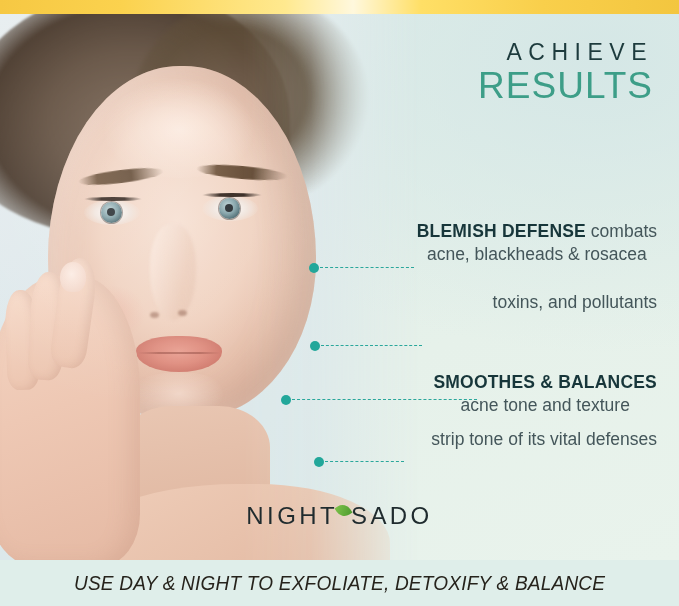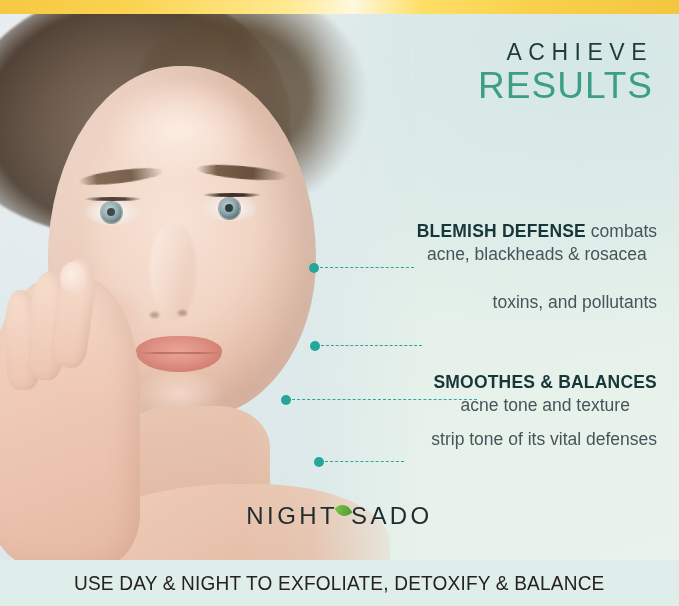--- a/index.html
+++ b/index.html
@@ -209,21 +209,21 @@
   .logo .leaf i{
     position:absolute;inset:0;display:block;
     background:linear-gradient(140deg,#7dc24a,#4e9c2f);
     border-radius:0 72% 0 72%;
   }
 
   
   .bottombar{
     position:absolute;left:0;bottom:0;width:679px;height:46px;
     background:linear-gradient(90deg,#fcd23f 0%,#fdd84f 16%,#ffe681 34%,#fffdf2 50%,#ffe madness 50%,#ffe681 66%,#fcd64c 84%,#f8cc3c 100%);
-    display:flex;align-items:center;justify-content:center;
+    display:flex;align-items:center;justify-content:center;font-style:italic;
   }
   .bottombar span{
     font-family:"Liberation Sans Narrow","Liberation Sans",sans-serif;
     font-size:20.5px;color:#26231c;letter-spacing:.2px;
     transform:scaleX(.93);transform-origin:center;white-space:nowrap;
   }
 </style>
 </head>
 <body>
 

